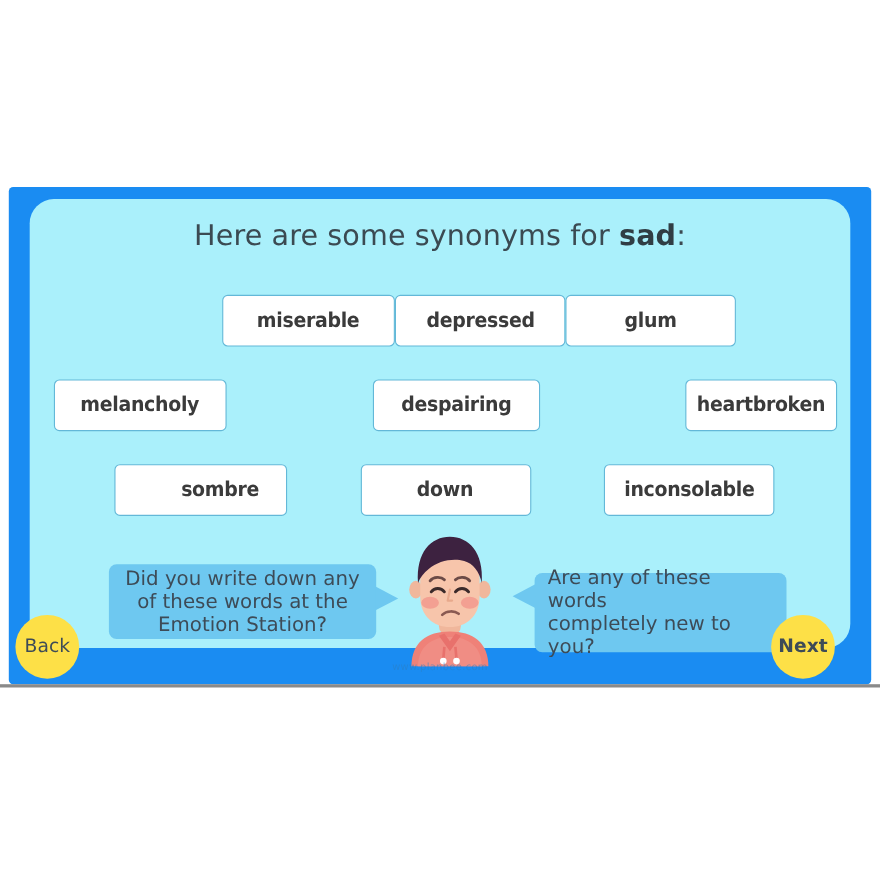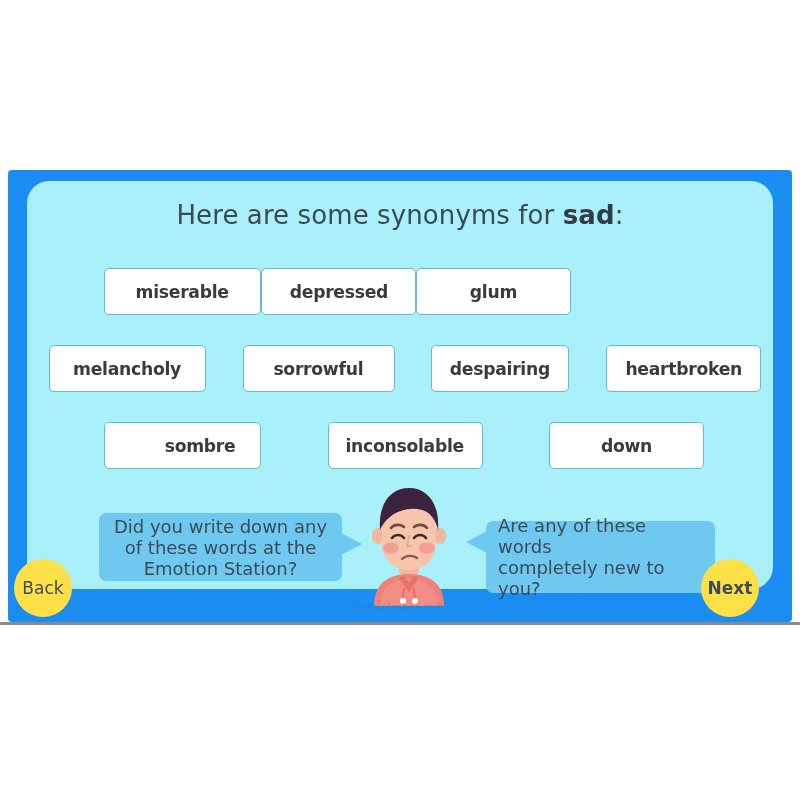--- a/index.html
+++ b/index.html
@@ -59,21 +59,21 @@
     white-space: pre;
   }
   #slide-title b { font-weight: 700; color: #303d44; }
 
   
   .word-row {
     position: absolute;
     display: flex;
     box-sizing: border-box;
   }
-  #word-row-0 { left: 77px;  top: 87px;  width: 565px; justify-content: flex-start; }
+  #word-row-0 { left: 77px;  top: 87px;  width: 565px; justify-content: flex-end; }
   #word-row-1 { left: 22px;  top: 164px; width: 712px; justify-content: space-between; }
   #word-row-2 { left: 77px;  top: 241px; width: 600px; justify-content: space-between; }
 
   .word-card {
     background: #ffffff;
     border: 1.6px solid #63b8d8;
     border-radius: 5px;
     height: 47px;
     display: flex;
     align-items: center;
@@ -216,39 +216,36 @@
       <div class="word-card">
         <span class="word-card-label">glum</span>
       </div>
     </div>
 
     <div class="word-row" id="word-row-1">
       <div class="word-card">
         <span class="word-card-label">melancholy</span>
       </div>
       <div class="word-card">
-        <span class="word-card-label">sorrowful</span>
-      </div>
-      <div class="word-card">
         <span class="word-card-label">despairing</span>
       </div>
       <div class="word-card">
         <span class="word-card-label">heartbroken</span>
       </div>
     </div>
 
     <div class="word-row" id="word-row-2">
       <div class="word-card">
         <span class="word-card-label">sombre</span>
       </div>
       <div class="word-card">
+        <span class="word-card-label">down</span>
+      </div>
+      <div class="word-card">
         <span class="word-card-label">inconsolable</span>
-      </div>
-      <div class="word-card">
-        <span class="word-card-label">down</span>
       </div>
     </div>
 
     <div class="bubble" id="bubble-left">
       <span class="bubble-text">Did you write down any
 of these words at the
 Emotion Station?</span>
       <span class="bubble-tail"></span>
     </div>
 

